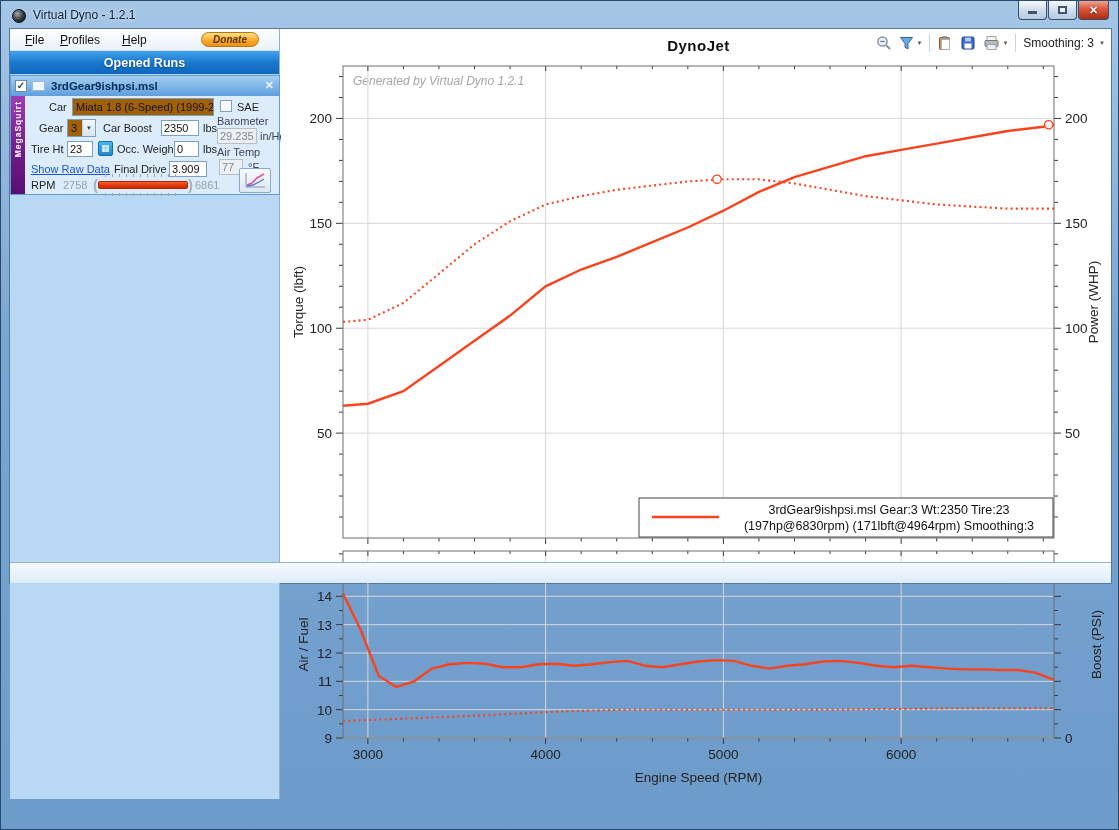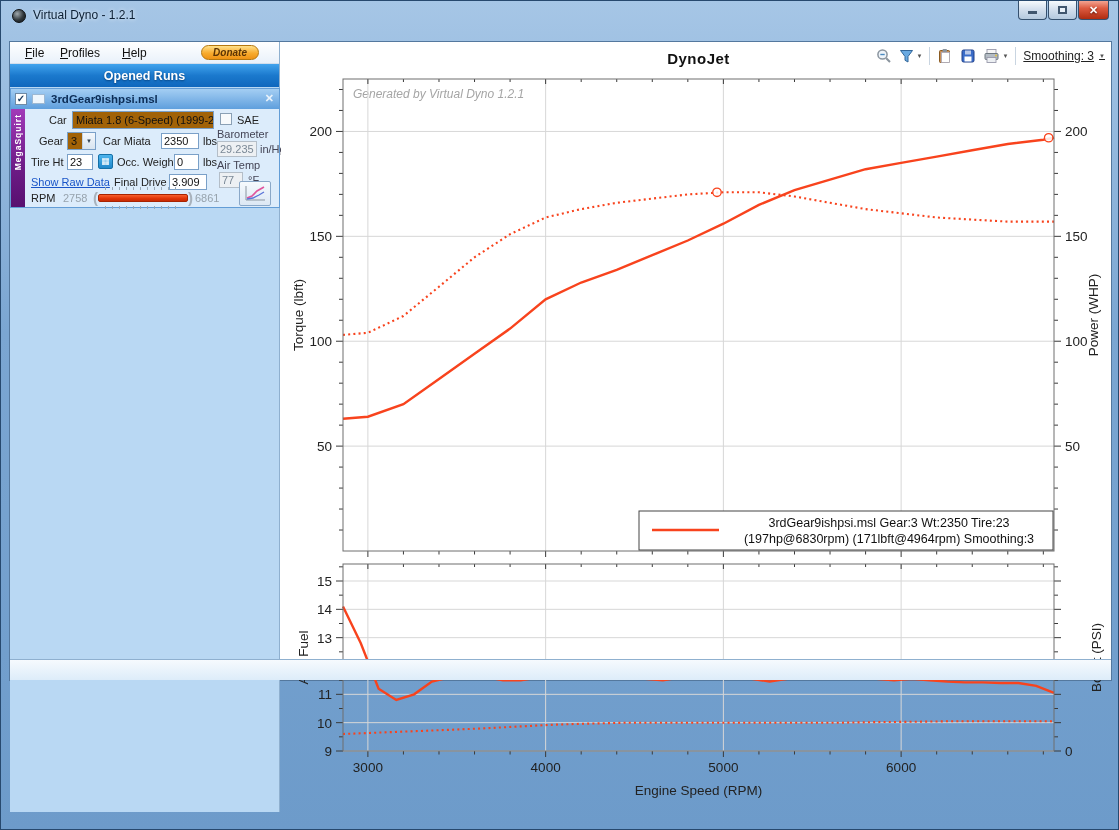--- a/index.html
+++ b/index.html
@@ -8,21 +8,21 @@
   
   .titlebar{position:absolute;left:0;top:0;right:0;height:30px;}
   .app-icon{position:absolute;left:11px;top:8px;width:14px;height:14px;border-radius:50%;background:radial-gradient(circle at 35% 32%,#9fa8ad,#30373b 55%,#101417);border:1px solid #0c0f12;}
   .title-text{position:absolute;left:32px;top:7px;font-size:12px;color:#0c1f33;text-shadow:0 0 4px rgba(255,255,255,.9);}
   .winbtns{position:absolute;top:0;right:9px;display:flex;}
   .winbtn{width:29px;height:19px;margin-left:1px;border:1px solid #35506e;border-top:none;border-radius:0 0 4px 4px;background:linear-gradient(#f6fafd,#d4e0ee 45%,#b4c9de);display:flex;align-items:center;justify-content:center;}
   .winbtn .mini{width:9px;height:3px;background:#40566e;margin-top:5px;}
   .winbtn .maxi{width:9px;height:8px;border:2px solid #40566e;background:#e8f0f8;}
   .winbtn.close{width:31px;background:linear-gradient(#f2a492,#dd5b41 40%,#b02c10);color:#fff;font-size:11px;font-weight:bold;text-shadow:0 1px 2px #5e1204;}
   
-  .content{position:absolute;left:8px;top:40px;width:1103px;height:640px;background:#ffffff;border:1px solid #54789e;padding-left:40px;}
+  .content{position:absolute;left:8px;top:27px;width:1103px;height:556px;background:#ffffff;border:1px solid #54789e;padding-left:40px;}
   
   .sidebar{position:absolute;left:0;top:0;width:270px;height:770px;background:#b9d8f3;border-right:1px solid #8fb0cf;}
   .menubar{position:absolute;left:0;top:0;right:0;height:22px;background:linear-gradient(#ffffff,#e9f1fa);border-bottom:1px solid #d2deec;}
   .menu-item{position:absolute;top:4px;font-size:12px;color:#111;display:inline-block;}
   .menu-item::first-letter{text-decoration:underline;}
   .donate{position:absolute;right:20px;top:3px;width:58px;height:15px;border-radius:8px;background:linear-gradient(#ffe08a,#f8ab2e 55%,#ee9214);border:1px solid #b5770e;color:#5c3405;font-size:10px;font-weight:bold;font-style:italic;display:flex;align-items:center;justify-content:center;}
   .opened-runs{position:absolute;left:0;top:22px;right:0;height:23px;background:linear-gradient(#41a3ed,#1b79cd 50%,#0f67bd);color:#fff;font-weight:bold;font-size:12.5px;display:flex;align-items:center;justify-content:center;text-shadow:0 1px 2px #08427e;}
   
   .run-panel{position:absolute;left:0;top:46px;width:270px;height:120px;background:#dcecfb;border:1px solid #639dd6;}
   .run-header{position:absolute;left:0;top:0;right:0;height:20px;background:linear-gradient(#a4cef3,#5f9fdd);display:flex;align-items:center;}
@@ -52,21 +52,21 @@
   .sb-left{position:absolute;left:0;top:0;bottom:0;width:271px;border-right:1px solid #9ab6d2;display:flex;align-items:center;justify-content:center;color:#1166cc;font-weight:bold;font-size:11.5px;}
   .sb-right{position:absolute;right:6px;top:0;bottom:0;display:flex;align-items:center;gap:10px;}
   .sb-profile{display:flex;align-items:center;gap:5px;font-size:11.5px;color:#c0504a;}
   .sb-version{display:flex;align-items:center;gap:5px;font-size:11.5px;color:#16240a;background:linear-gradient(#b5dc5f,#93c32d);padding:2px 7px;border-radius:2px;}
   .arr-s{font-size:6px;color:#555;}
   
   .main{position:absolute;left:271px;top:0;right:0;bottom:21px;background:#fff;}
   .toolbar{position:absolute;top:3px;right:6px;display:flex;align-items:center;gap:7px;height:22px;}
   .tbtn{display:flex;align-items:center;gap:2px;}
   .tsep{width:1px;height:18px;background:#c9d5e1;}
-  .smoothing{display:flex;align-items:center;gap:5px;font-size:12px;color:#222;text-decoration:underline;}
+  .smoothing{display:flex;align-items:center;gap:5px;font-size:12px;color:#222;}
   .chart-svg{position:absolute;left:0;top:0;}
   .chart-svg text{font-family:"Liberation Sans",sans-serif;}
 </style>
 </head>
 <body>
 
 <div class="window">
 
   <div class="titlebar">
     <div class="app-icon"></div>
@@ -113,21 +113,21 @@
         </div>
         <div class="cb" style="left:209px;top:24px"></div>
         <span class="fl" style="left:226px;top:25px">SAE</span>
         <span class="fl dim" style="left:206px;top:39px">Barometer</span>
 
         <span class="fl" style="left:28px;top:46px">Gear</span>
         <div class="selectbox" style="left:56px;top:43px;width:29px">
           <span>3</span>
           <span class="arr">▼</span>
         </div>
-        <span class="fl" style="left:92px;top:46px">Car Miata</span>
+        <span class="fl" style="left:92px;top:46px">Car Boost</span>
         <input class="fi" style="left: 150px; top: 44px; width: 38px; height: 16px;" value="2350">
         <span class="fl" style="left:192px;top:46px">lbs</span>
         <input class="fi" style="left: 206px; top: 52px; width: 40px; height: 16px;" disabled="" value="29.235">
         <span class="fl dim" style="left:249px;top:54px">in/Hg</span>
 
         <span class="fl" style="left:20px;top:67px">Tire Ht</span>
         <input class="fi" style="left: 56px; top: 65px; width: 26px; height: 16px;" value="23">
         <div class="calcbtn" style="left:87px;top:65px"><span>▦</span></div>
         <span class="fl" style="left:106px;top:67px">Occ. Weight</span>
         <input class="fi" style="left: 163px; top: 65px; width: 25px; height: 16px;" value="0">

